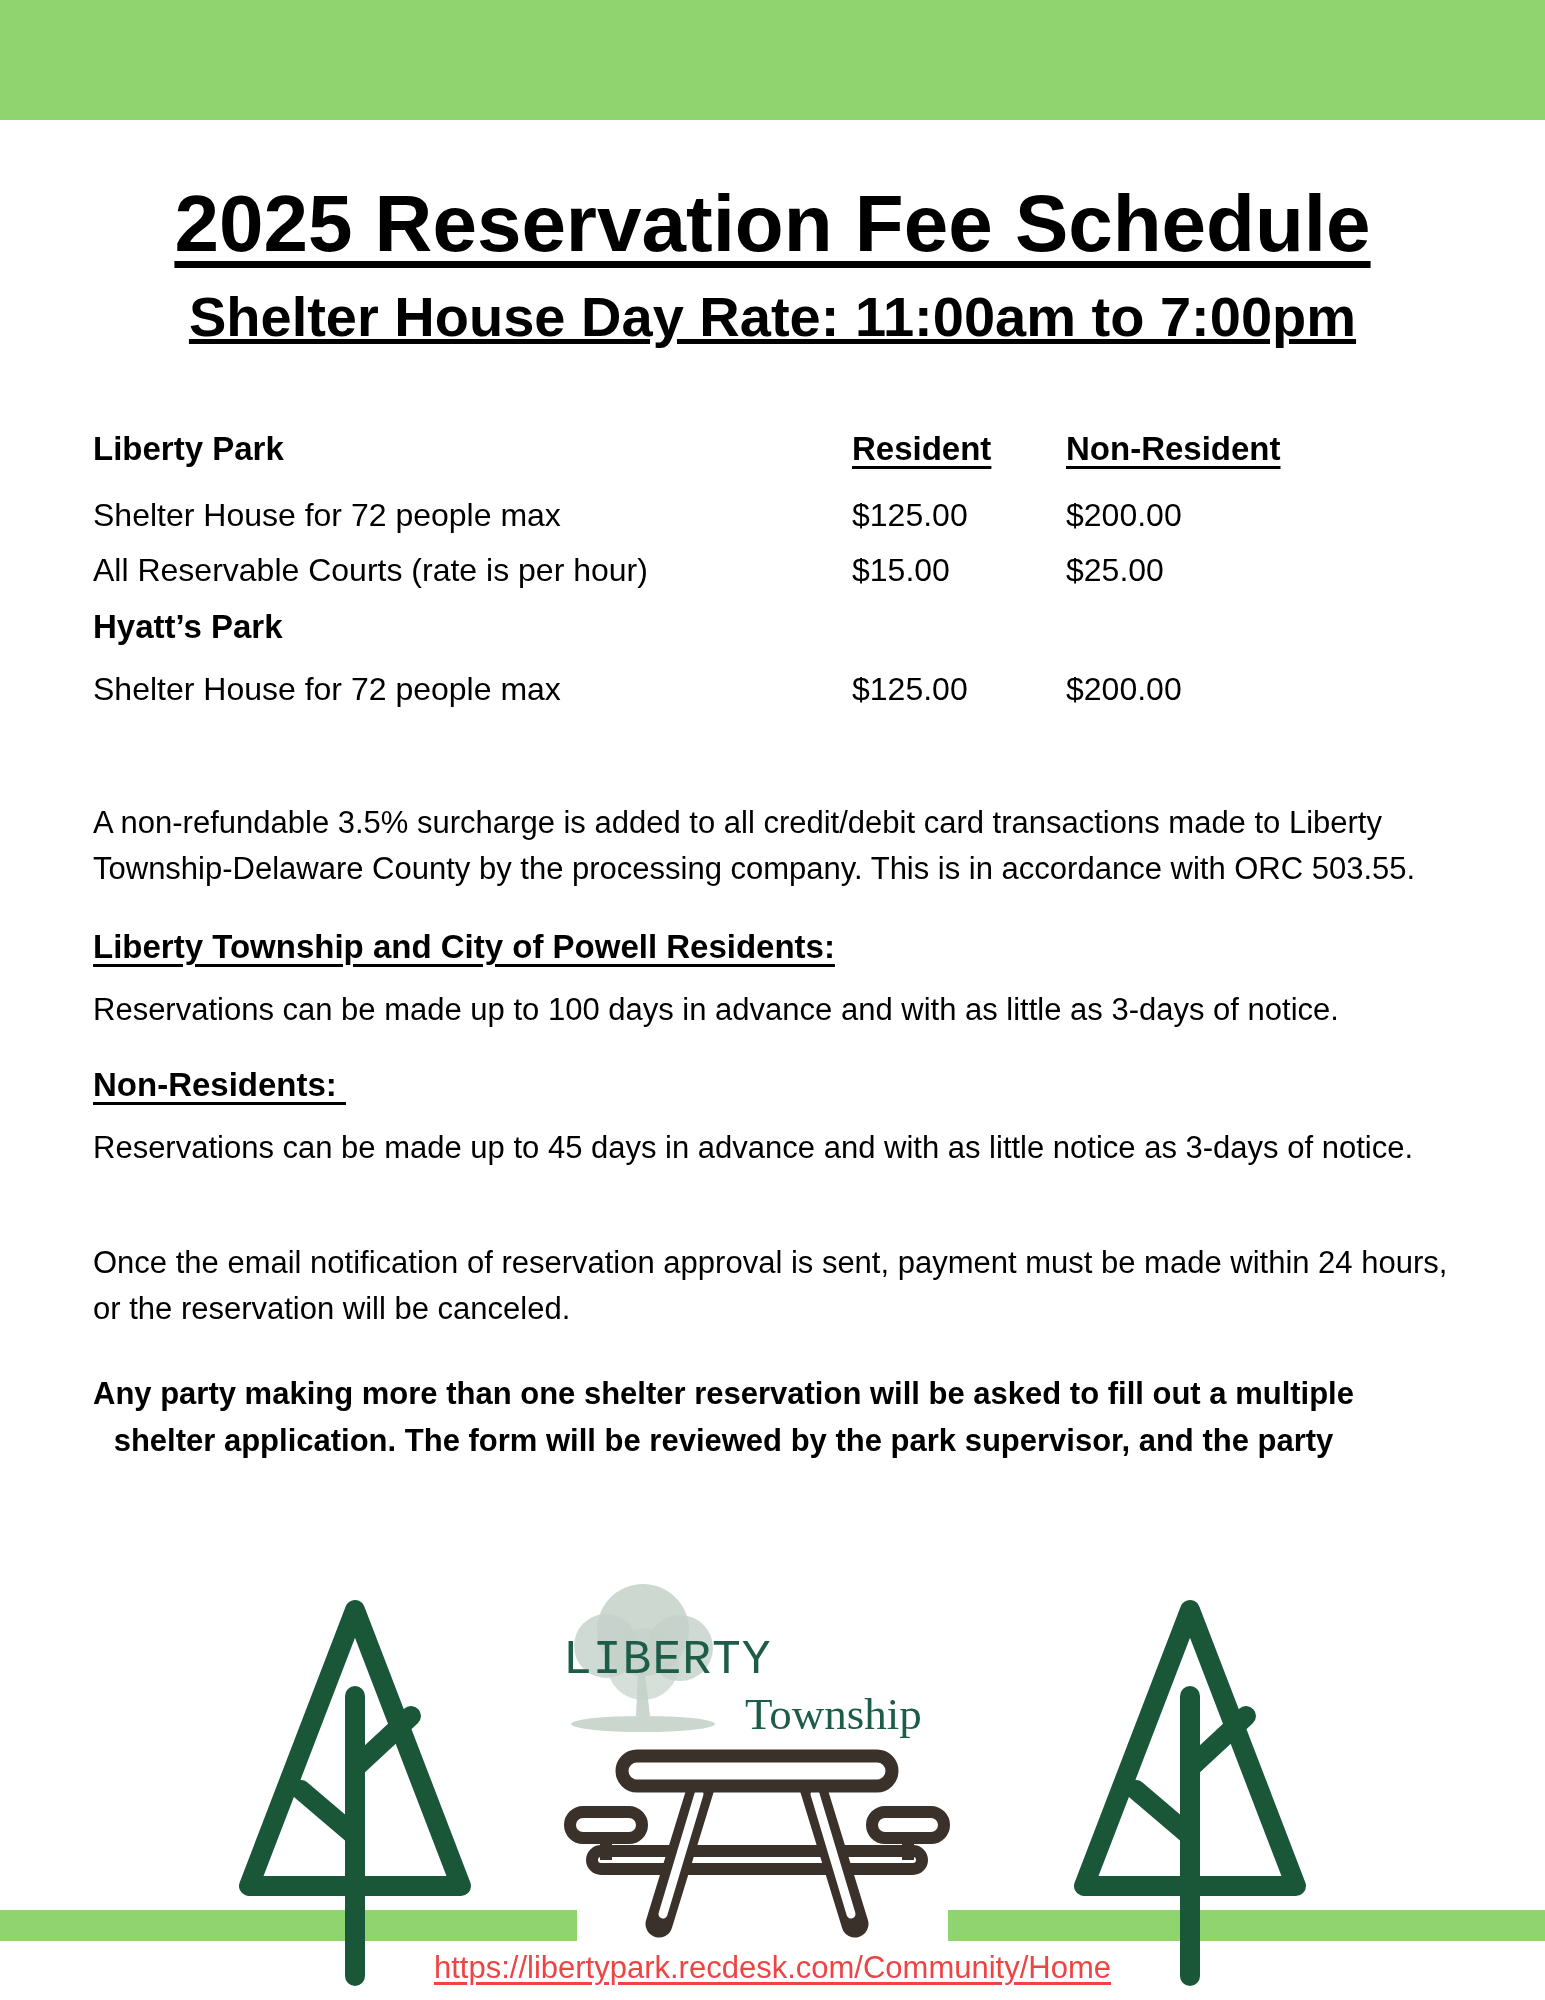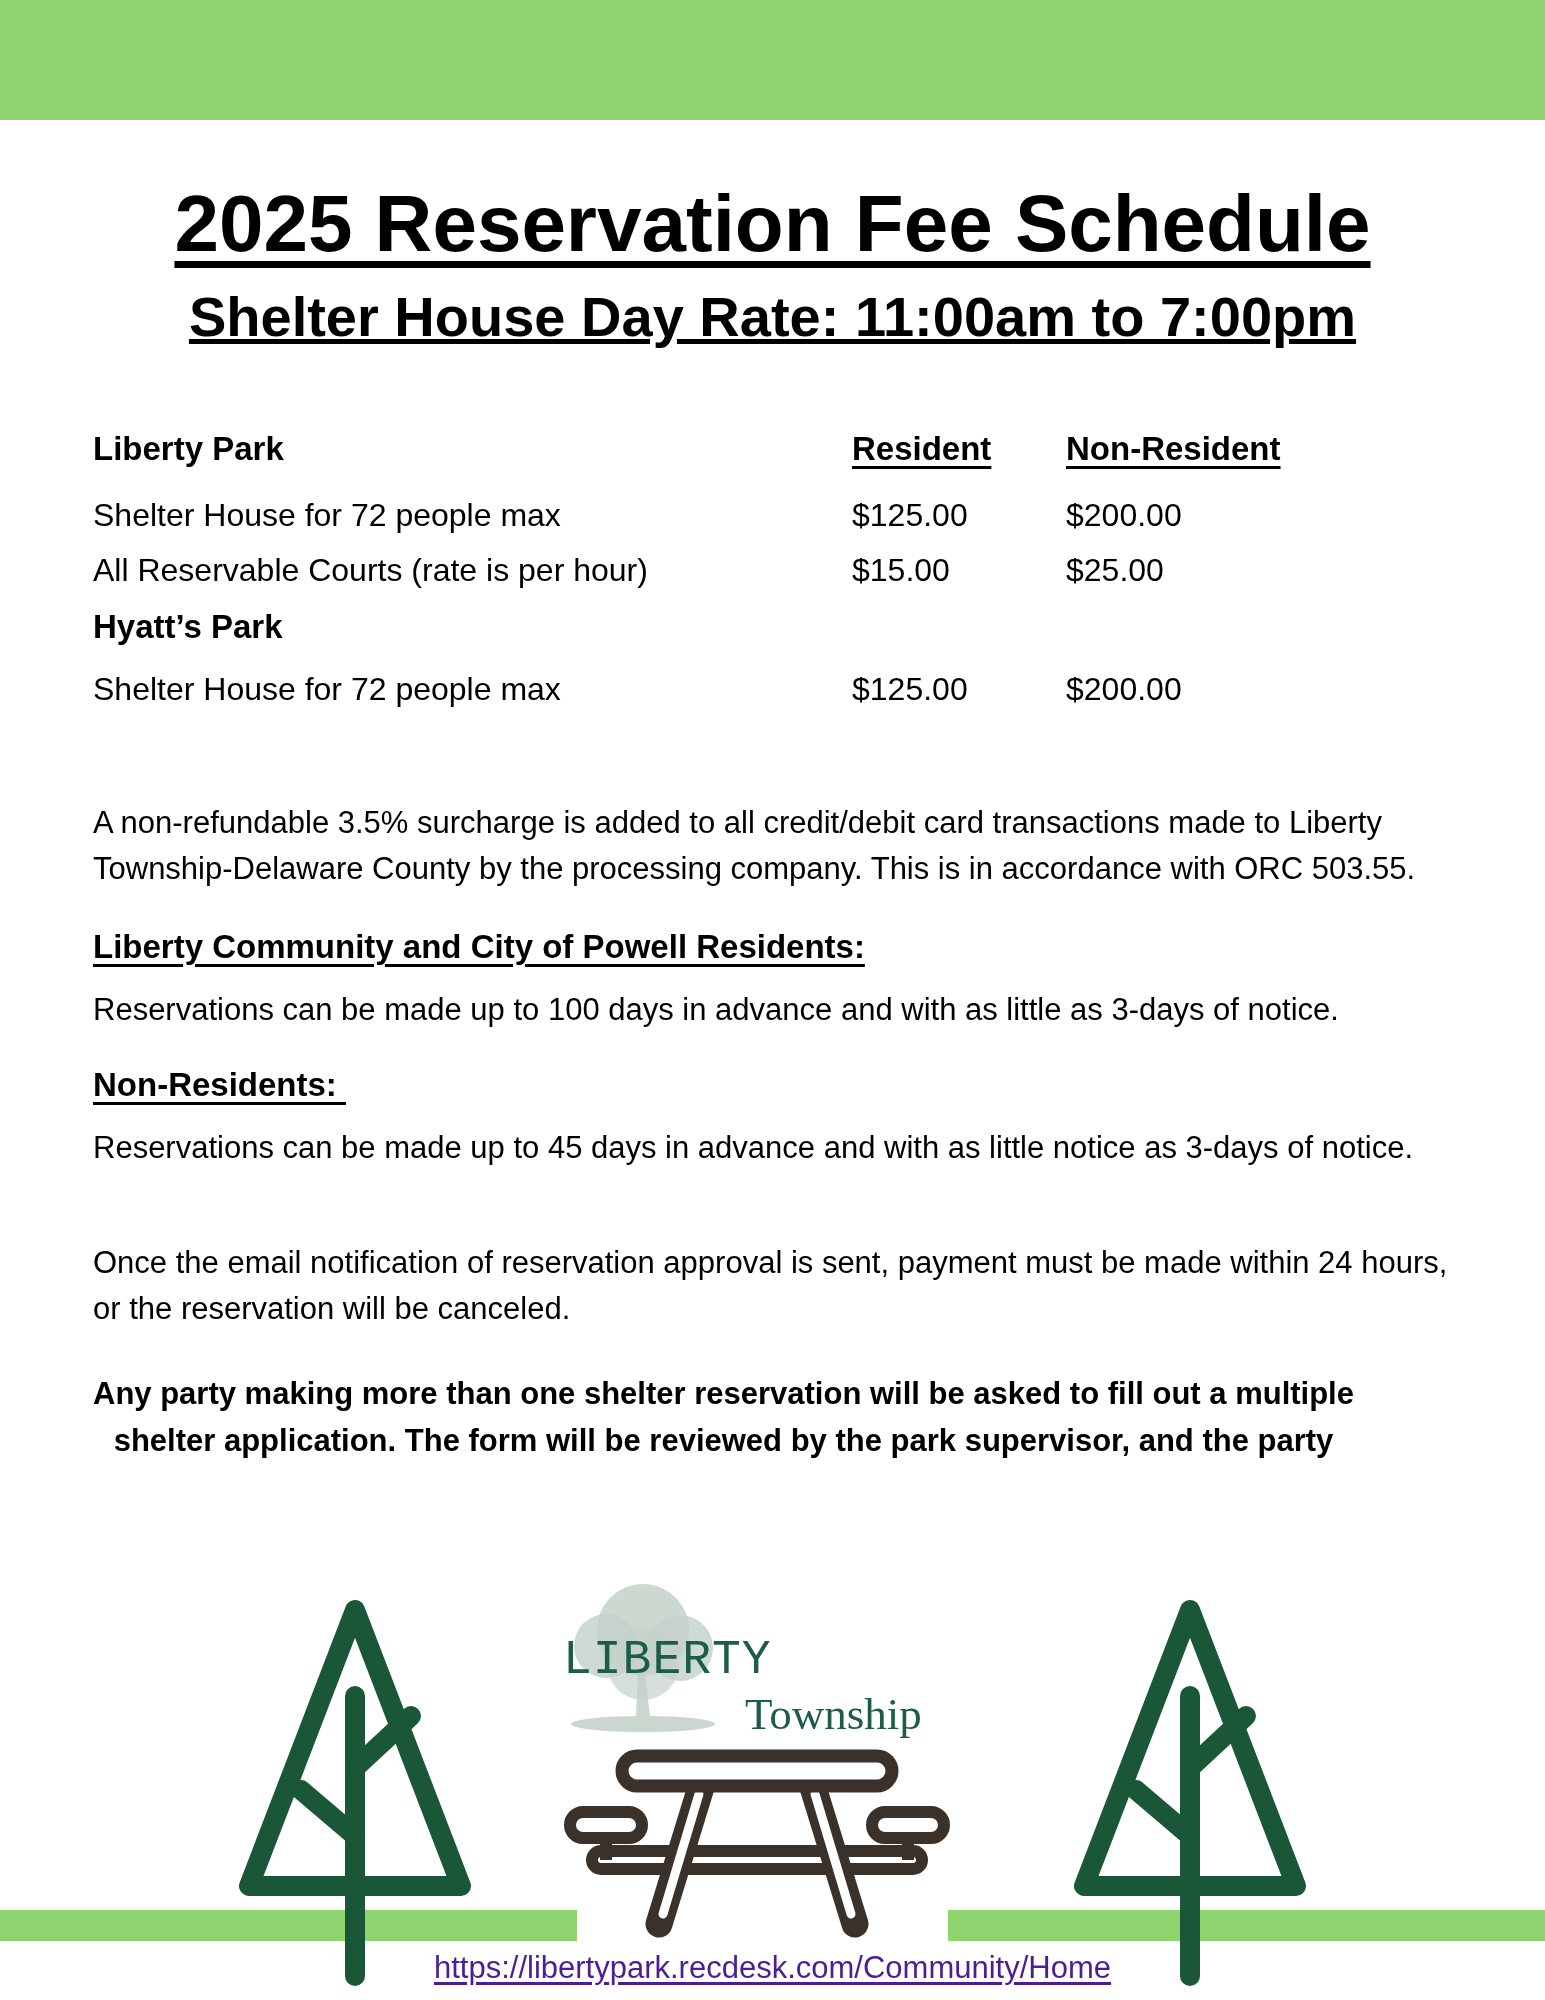--- a/index.html
+++ b/index.html
@@ -48,21 +48,21 @@
 
   .logo-tree{position:absolute;left:548px;top:1578px;width:190px;height:158px;color:var(--logo_tree);}
   .logo-liberty{position:absolute;left:563px;top:1622px;width:370px;font-family:Liberation Mono, monospace;
                 font-size:48px;line-height:76px;color:var(--logo_green);letter-spacing:1px;white-space:nowrap;}
   .logo-township{position:absolute;left:745px;top:1692px;width:190px;font-family:"Liberation Serif", serif;
                  font-size:45px;line-height:45px;color:var(--logo_green);white-space:nowrap;}
 
   .picnic{position:absolute;left:562px;top:1748px;width:390px;height:195px;color:var(--table_brown);}
 
   .footer-url{position:absolute;left:0;top:1950px;width:100%;text-align:center;font-size:31px;}
-  .footer-url a{color:#4c1d95;text-decoration:underline;text-underline-offset:4px;}
+  .footer-url a{color:#ef4444;text-decoration:underline;text-underline-offset:4px;}
 </style>
 </head>
 <body>
 
 <div class="page">
 
   <div class="banner"></div>
 
   <div class="title">2025 Reservation Fee Schedule</div>
   <div class="subtitle">Shelter House Day Rate: 11:00am to 7:00pm</div>
@@ -95,21 +95,21 @@
       <div class="c2">$125.00</div>
       <div class="c3">$200.00</div>
     </div>
   </div>
 
   <div class="para" style="top:800px">
     <div>A non-refundable 3.5% surcharge is added to all credit/debit card transactions made to Liberty</div>
     <div>Township-Delaware County by the processing company. This is in accordance with ORC 503.55.</div>
   </div>
 
-  <div class="sec-heading" style="top:928px">Liberty Community and City of Powell Residents:</div>
+  <div class="sec-heading" style="top:928px">Liberty Township and City of Powell Residents:</div>
   <div class="sec-body" style="top:992px">Reservations can be made up to 100 days in advance and with as little as 3-days of notice.</div>
 
   <div class="sec-heading" style="top:1066px">Non-Residents:&nbsp;</div>
   <div class="sec-body" style="top:1130px">Reservations can be made up to 45 days in advance and with as little notice as 3-days of notice.</div>
 
   <div class="para" style="top:1240px">
     <div>Once the email notification of reservation approval is sent, payment must be made within 24 hours,</div>
     <div>or the reservation will be canceled.</div>
   </div>
 

